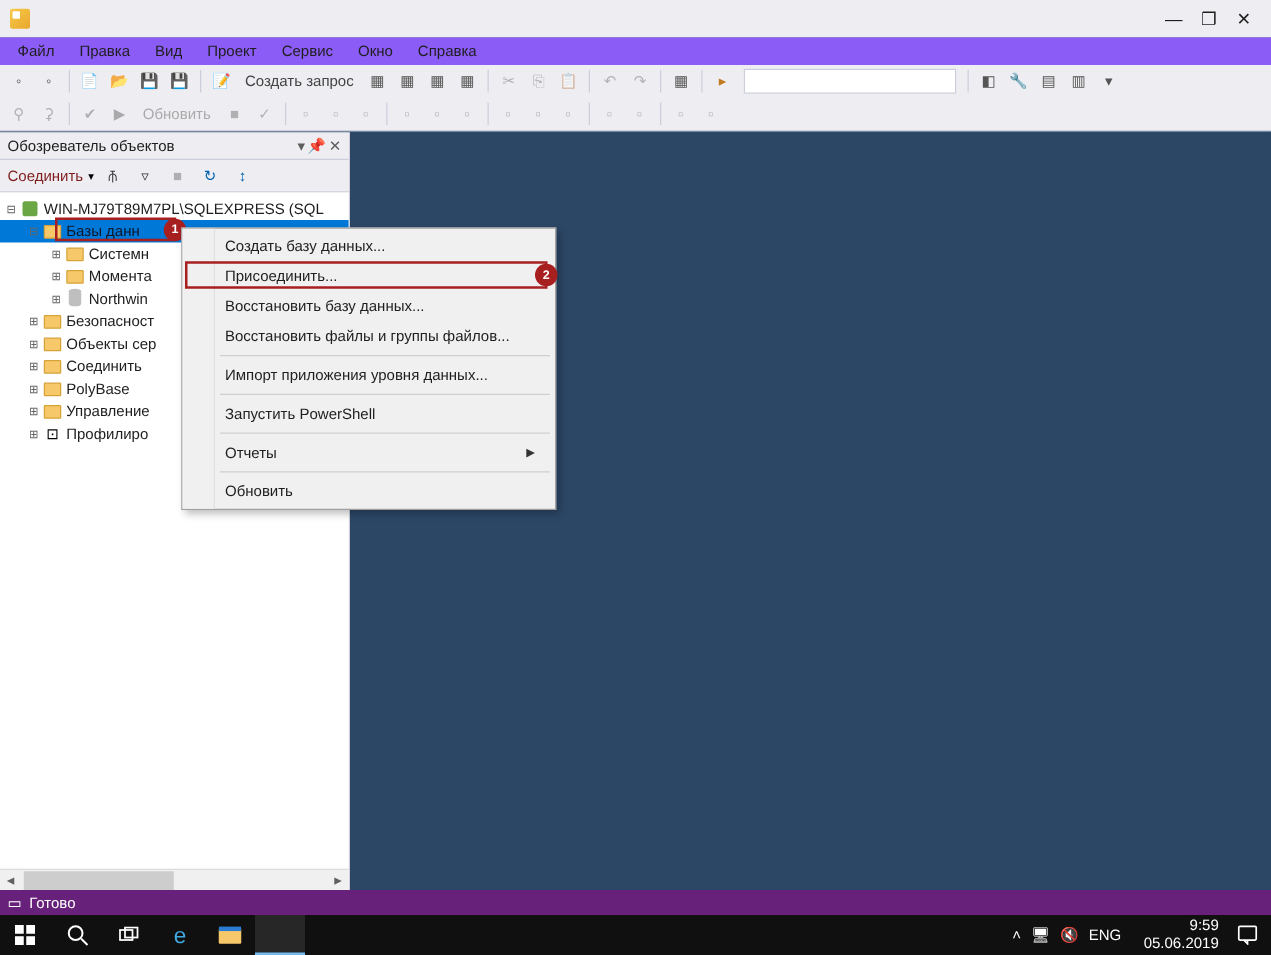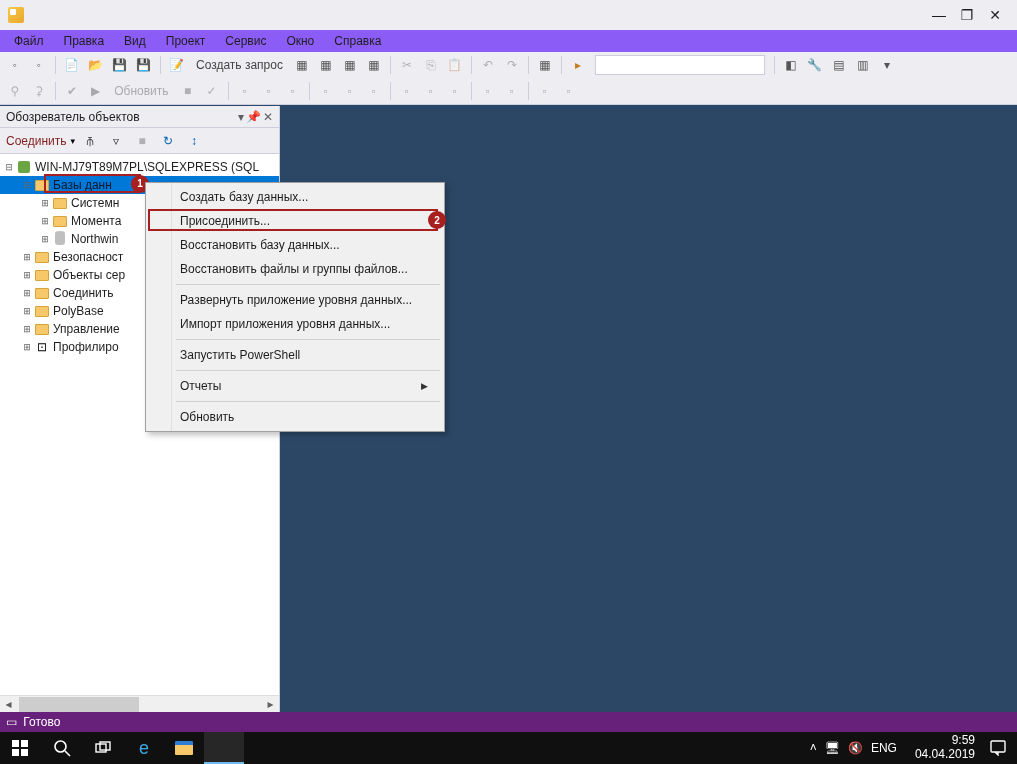--- a/index.html
+++ b/index.html
@@ -283,23 +283,20 @@
       <span>Присоединить...</span>
     </div>
   <div class="cm-item">
       <span>Восстановить базу данных...</span>
     </div>
   <div class="cm-item">
       <span>Восстановить файлы и группы файлов...</span>
     </div>
   <div class="cm-sep"></div>
   <div class="cm-item">
-      <span>Развернуть приложение уровня данных...</span>
-    </div>
-  <div class="cm-item">
       <span>Импорт приложения уровня данных...</span>
     </div>
   <div class="cm-sep"></div>
   <div class="cm-item">
       <span>Запустить PowerShell</span>
     </div>
   <div class="cm-sep"></div>
   <div class="cm-item">
       <span>Отчеты</span>
       <span class="arrow">▶</span>
@@ -353,21 +350,21 @@
   </div>
   <div class="tright">
     <div class="tray">
       <span>˄</span>
       <span>🖥</span>
       <span>🔇</span>
       <span>ENG</span>
     </div>
     <div class="clock">
       <div>9:59</div>
-      <div>04.04.2019</div>
+      <div>05.06.2019</div>
     </div>
     <div class="tbtn" style="width:30px">
       <svg width="16" height="16" viewBox="0 0 16 16" fill="none" stroke="#fff" stroke-width="1.4">
           <rect x="1" y="1" width="14" height="11" rx="1"></rect>
           <path d="M5 12 L8 15 L8 12"></path>
         </svg>
     </div>
   </div>
 </div>
 

